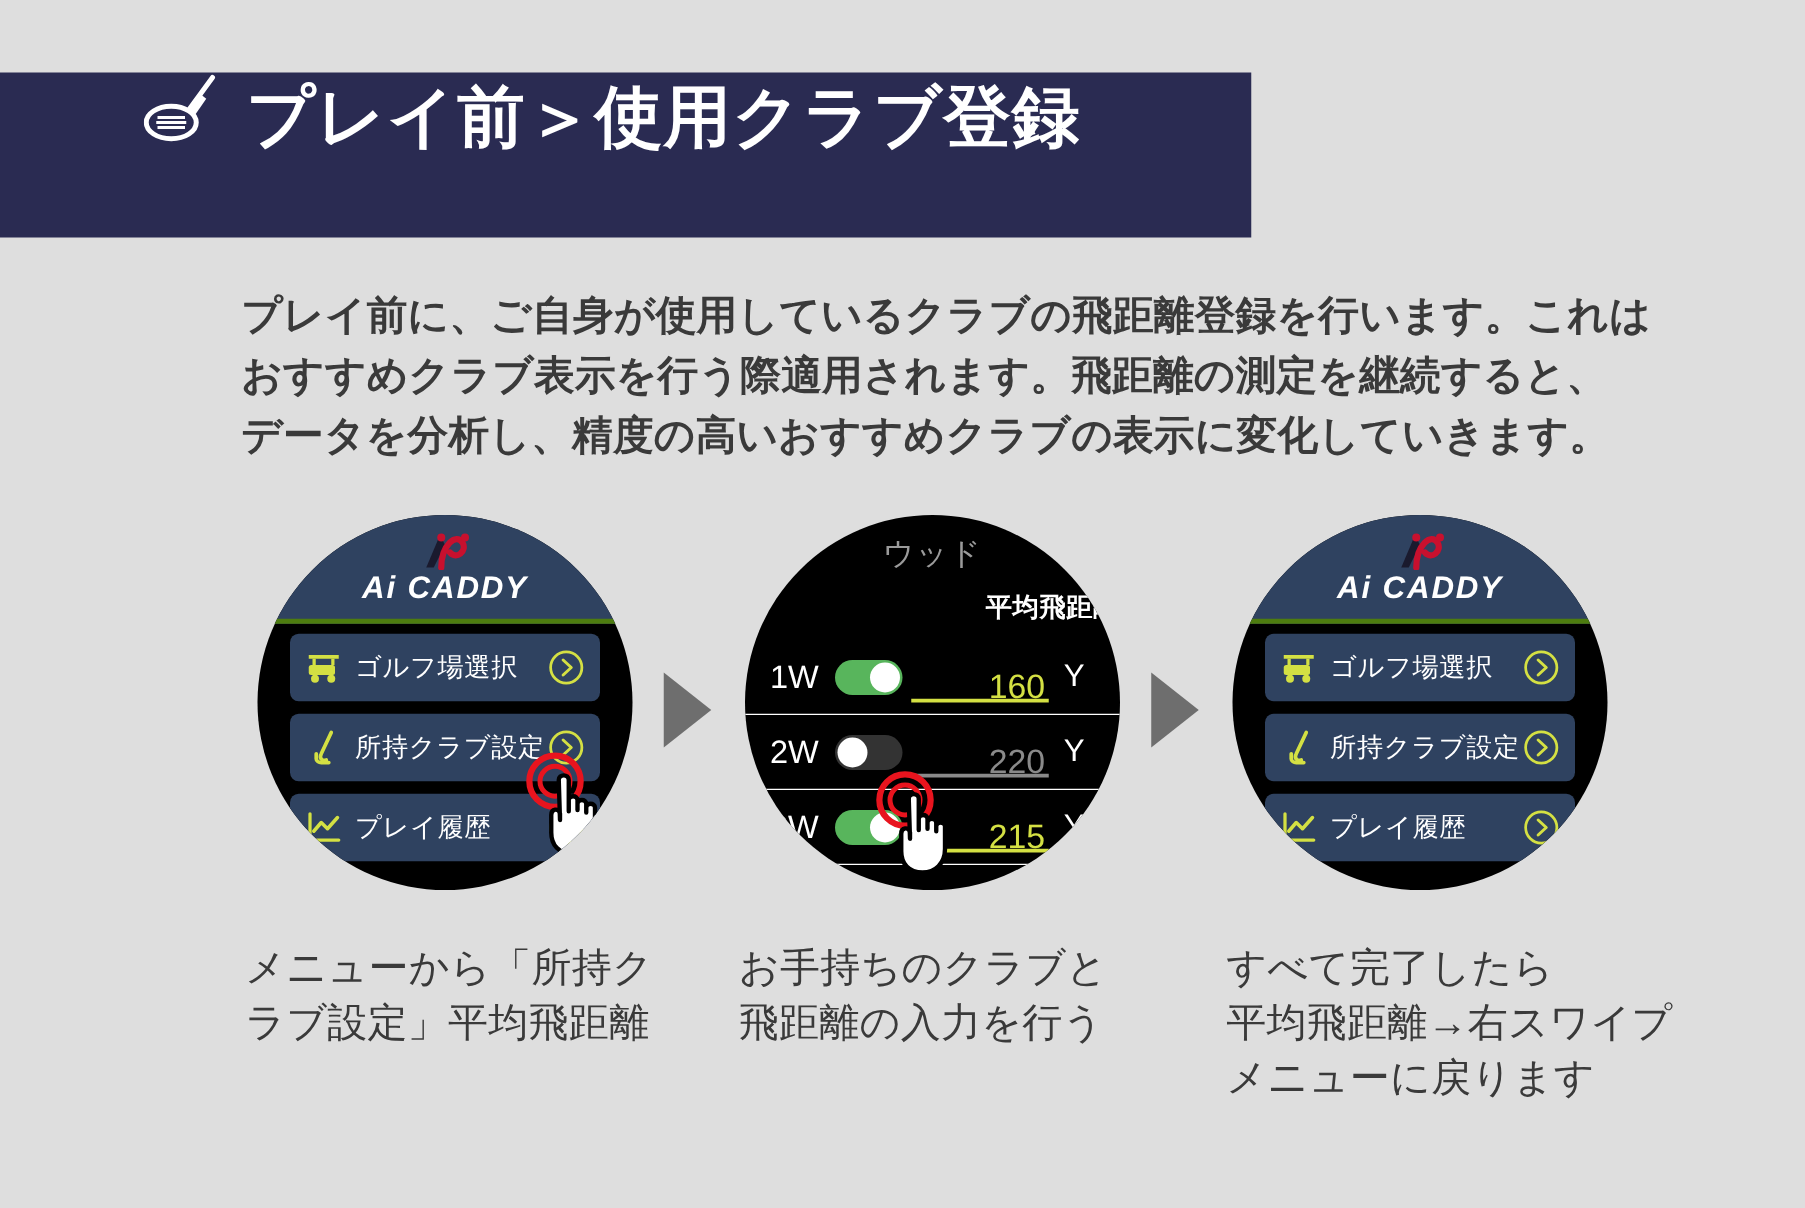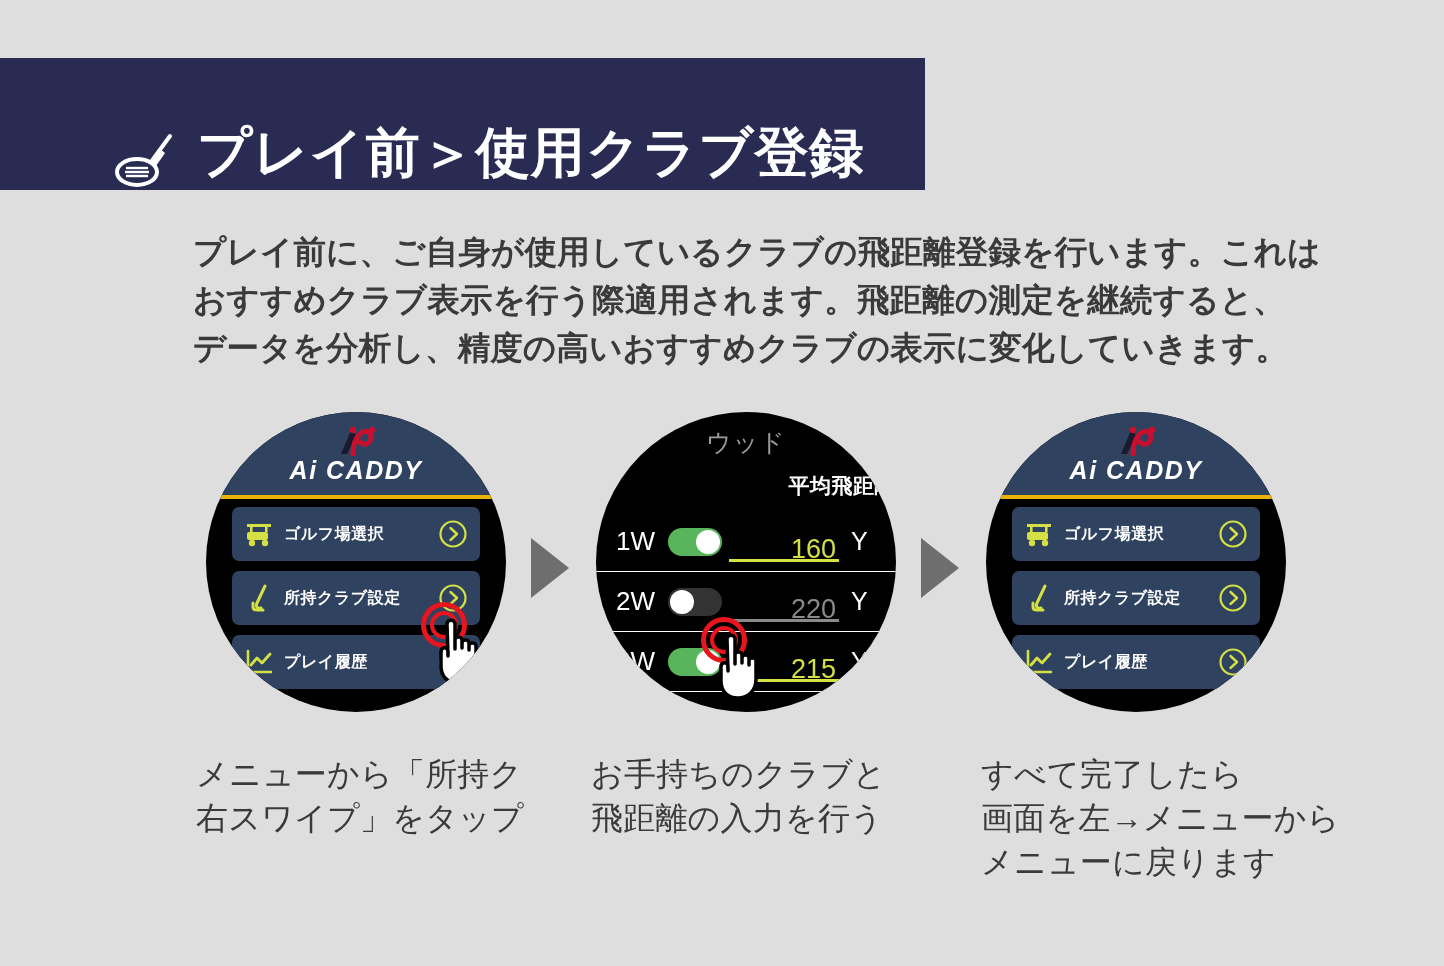--- a/index.html
+++ b/index.html
@@ -7,23 +7,23 @@
     width: 1444px; height: 966px;
     background: #dedede;
     font-family: "Liberation Sans", "DejaVu Sans", sans-serif;
     overflow: hidden;
   }
   .page { position: relative; width: 1444px; height: 966px; background: #dedede; }
 
   
   .header-bar {
     position: absolute; left: 0; top: 58px;
-    width: 925px; height: 132px;
+    width: 1001px; height: 132px;
     background: #2a2b52;
-    display: flex; align-items: flex-end;
+    display: flex; align-items: flex-start;
   }
   .header-icon { margin-left: 115px; width: 62px; height: 58px; display: block; }
   .header-title {
     color: #ffffff;
     font-size: 54px;
     font-weight: 700;
     letter-spacing: 1px;
     margin-left: 20px;
     white-space: nowrap;
   }
@@ -50,21 +50,21 @@
     overflow: hidden;
   }
   .watch-1 { left: 206px; }
   .watch-2 { left: 596px; }
   .watch-3 { left: 986px; }
 
   
   .menu-top {
     position: absolute; left: 0; top: 0; width: 100%; height: 87px;
     background: #2f4260;
-    border-bottom: 4px solid #eab308;
+    border-bottom: 4px solid #4d7c0f;
   }
   .logo-wrap {
     position: absolute; left: 0; top: 12px; width: 100%;
     display: flex; flex-direction: column; align-items: center;
   }
   .logo-mark { width: 46px; height: 32px; display: block; }
   .logo-word {
     color: #ffffff; font-size: 25px; font-weight: 700;
     letter-spacing: 1.5px; font-style: italic;
     margin-top: 1px; line-height: 26px;
@@ -75,21 +75,21 @@
     position: relative;
     height: 54px;
     background: #2f4260;
     border-radius: 7px;
     margin-bottom: 10px;
     display: flex; align-items: center;
     padding: 0 10px 0 12px;
   }
   .menu-row .row-icon { width: 30px; height: 28px; flex: 0 0 30px; }
   .menu-row .row-label {
-    color: #ffffff; font-size: 16px; font-weight: 700;
+    color: #ffffff; font-size: 21px; font-weight: 400;
     letter-spacing: 0.5px; margin-left: 10px; white-space: nowrap;
   }
   .menu-row .row-chevron {
     position: absolute; right: 12px; top: 50%; transform: translateY(-50%);
     width: 30px; height: 30px;
   }
 
   
   .dist-head {
     position: absolute; left: 0; top: 14px; width: 100%;
@@ -389,27 +389,27 @@
           </svg>
         </div>
 
       </div>
     </div>
 
   </div>
 
   <div class="caption cap-1">
     <div>メニューから「所持ク</div>
-    <div>右スワイプ」をタップ</div>
+    <div>ラブ設定」平均飛距離</div>
   </div>
 
   <div class="caption cap-2">
     <div>お手持ちのクラブと</div>
     <div>飛距離の入力を行う</div>
   </div>
 
   <div class="caption cap-3">
     <div>すべて完了したら</div>
-    <div>画面を左→メニューから</div>
+    <div>平均飛距離→右スワイプ</div>
     <div>メニューに戻ります</div>
   </div>
 
 </div>
 
 </body></html>

